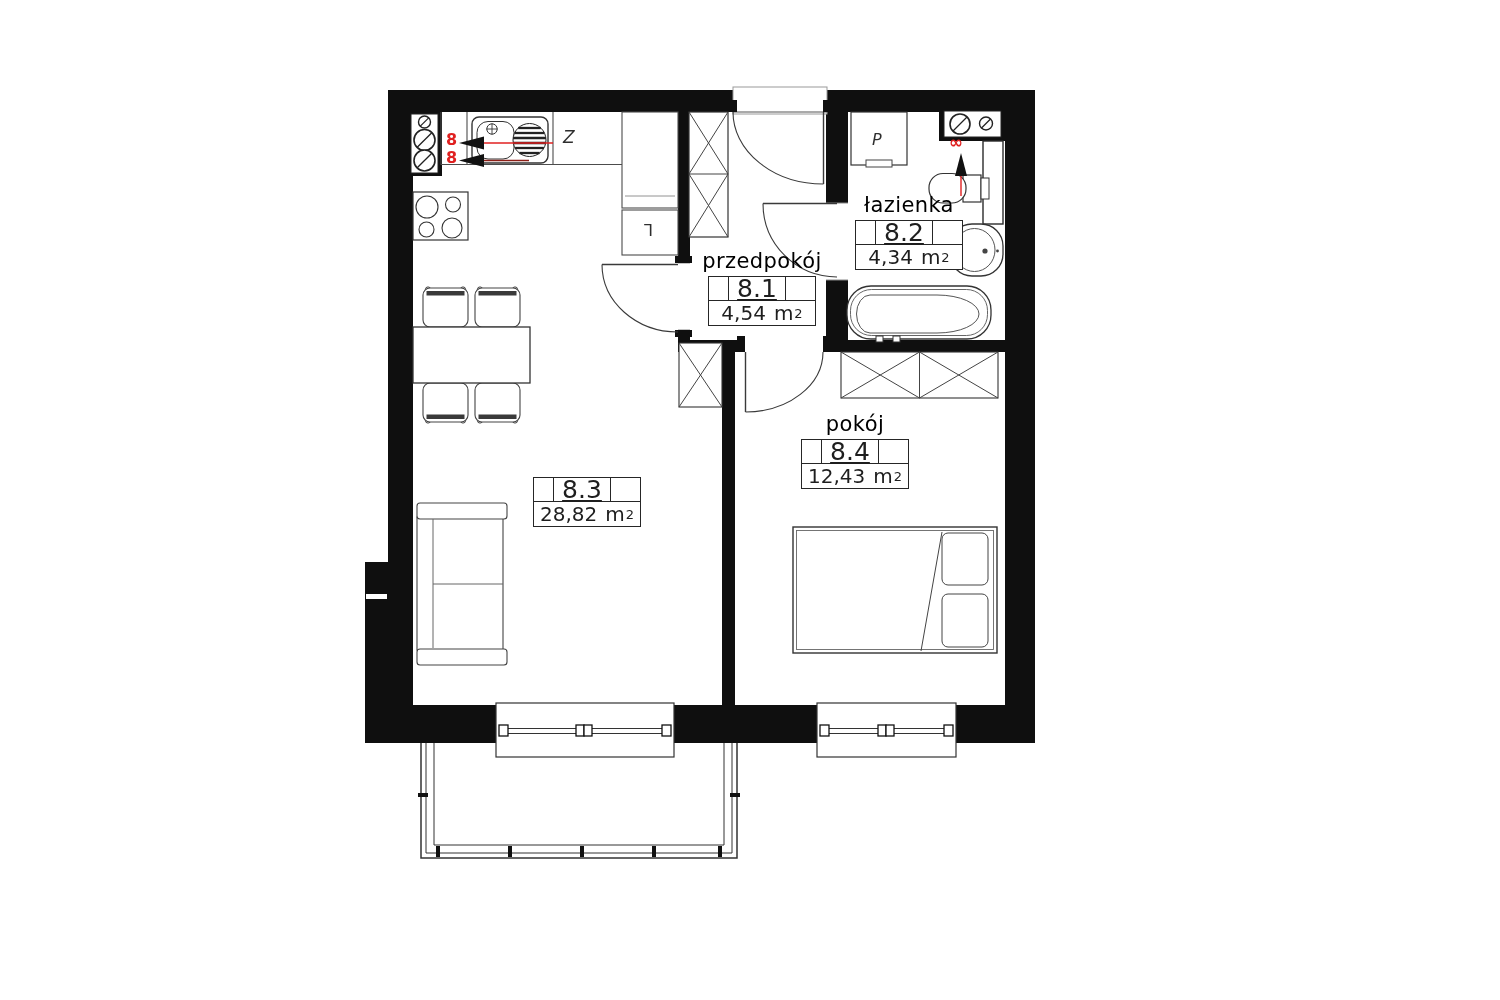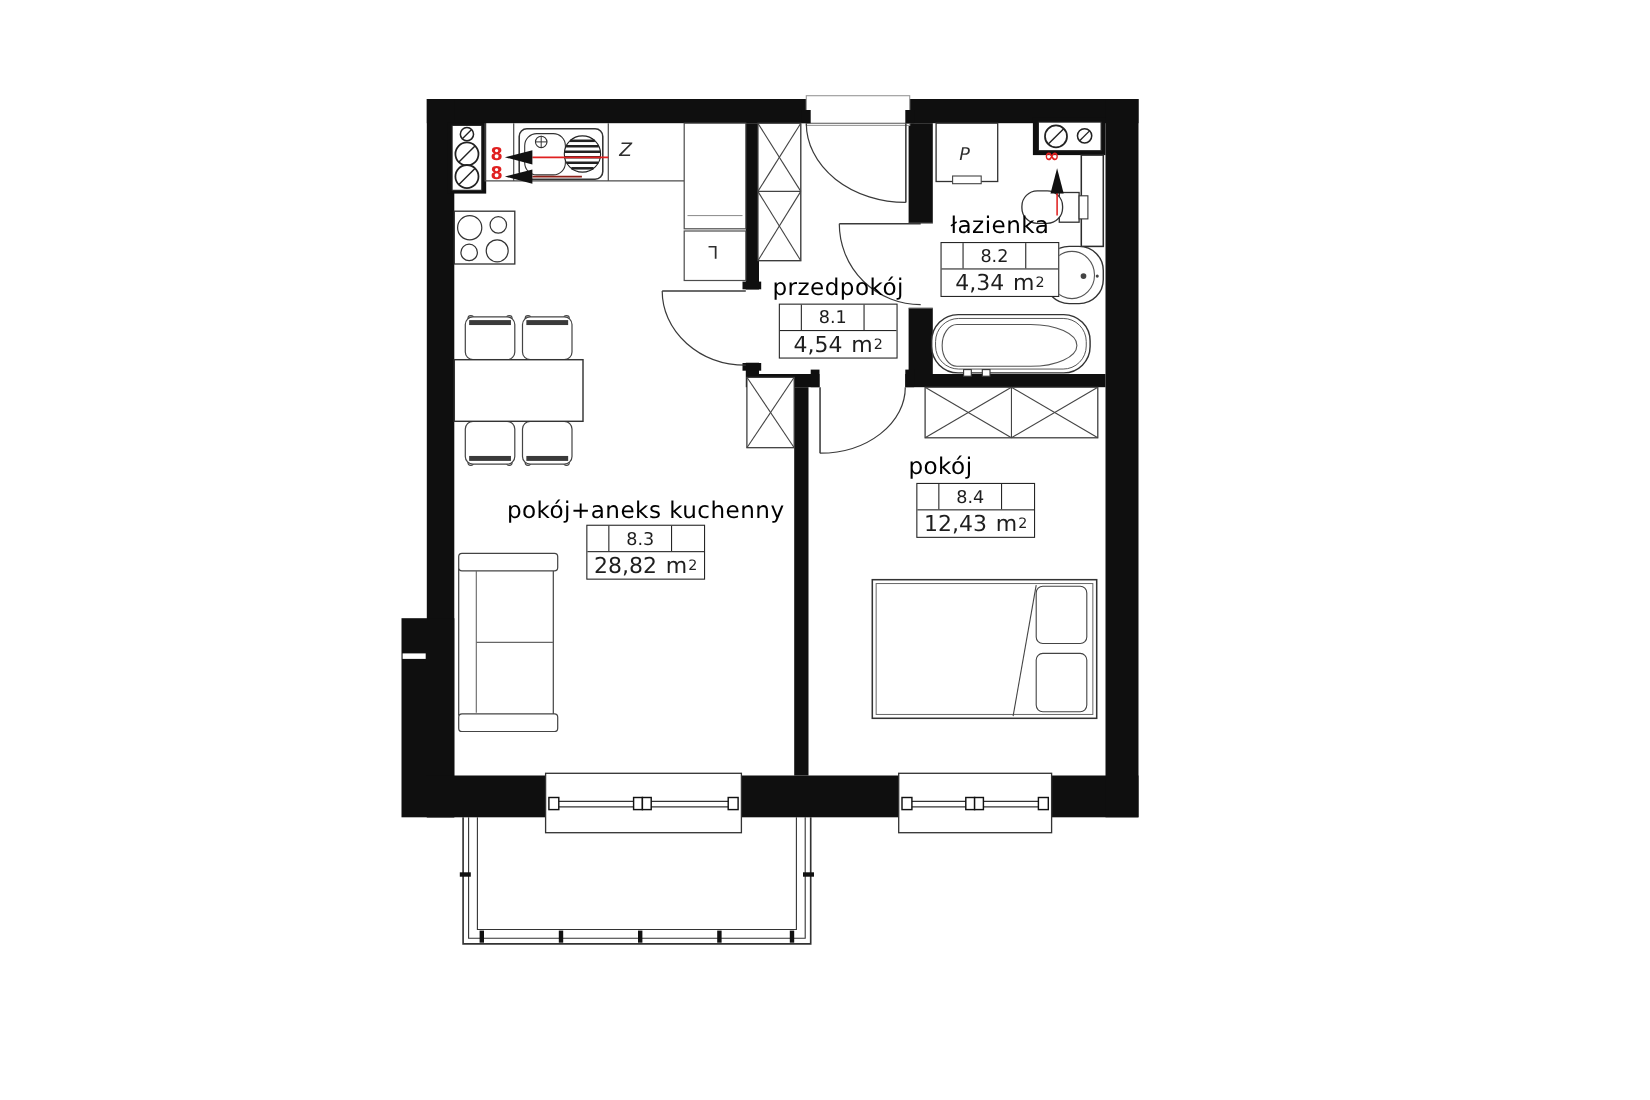--- a/index.html
+++ b/index.html
@@ -8,21 +8,21 @@
     font-family:"DejaVu Sans","Liberation Sans",sans-serif; color:#1e1e1e; overflow:hidden;
   }
   svg.linework { position:absolute; left:0; top:0; }
   .room-label { position:absolute; transform:translateX(-50%); white-space:nowrap;
     font-size:21px; letter-spacing:0.4px; color:#000000; }
   .stamp { position:absolute; width:108px; height:50px; border:1.6px solid #262626;
     background:#fff; box-sizing:border-box; display:flex; flex-direction:column; }
   .row-top { display:flex; height:24px; border-bottom:1.6px solid #262626; box-sizing:border-box; }
   .cl { width:20px; border-right:1.6px solid #262626; box-sizing:border-box; }
   .cc { width:57px; border-right:1.6px solid #262626; box-sizing:border-box;
-    display:flex; align-items:center; justify-content:center; font-size:16px; }
+    display:flex; align-items:center; justify-content:center; font-size:25px;text-decoration:underline; }
   .cr { flex:1; }
   .row-area { flex:1; display:flex; align-items:center; justify-content:center; font-size:20px; }
   .unit { margin-left:8px; }
   .sup { font-size:13px; vertical-align:7px; margin-left:1px; }
   .letter { position:absolute; color:#2e2e2e; }
   .rot180 { display:inline-block; transform:rotate(180deg); }
   .riser { position:absolute; color:#e02020; font-weight:600; line-height:1; }
 </style>
 </head>
 <body>
@@ -300,36 +300,35 @@
     <div class="cc">8.2</div>
     <div class="cr"></div>
   </div>
   <div class="row-area">
     <span>4,34</span>
     <span class="unit">m</span>
     <span class="sup">2</span>
   </div>
 </div>
 
-<div class="room-label" style="left:587px; top:452px;">pokój+aneks kuchenny</div>
 <div class="stamp" style="left:533px; top:477px;justify-content:flex-end;">
   <div class="row-top">
     <div class="cl"></div>
     <div class="cc">8.3</div>
     <div class="cr"></div>
   </div>
   <div class="row-area">
     <span>28,82</span>
     <span class="unit">m</span>
     <span class="sup">2</span>
   </div>
 </div>
 
 <div class="room-label" style="left:855px; top:412px;">pokój</div>
-<div class="stamp" style="left:801px; top:439px;margin-left:32px;">
+<div class="stamp" style="left:801px; top:439px;">
   <div class="row-top">
     <div class="cl"></div>
     <div class="cc">8.4</div>
     <div class="cr"></div>
   </div>
   <div class="row-area">
     <span>12,43</span>
     <span class="unit">m</span>
     <span class="sup">2</span>
   </div>

